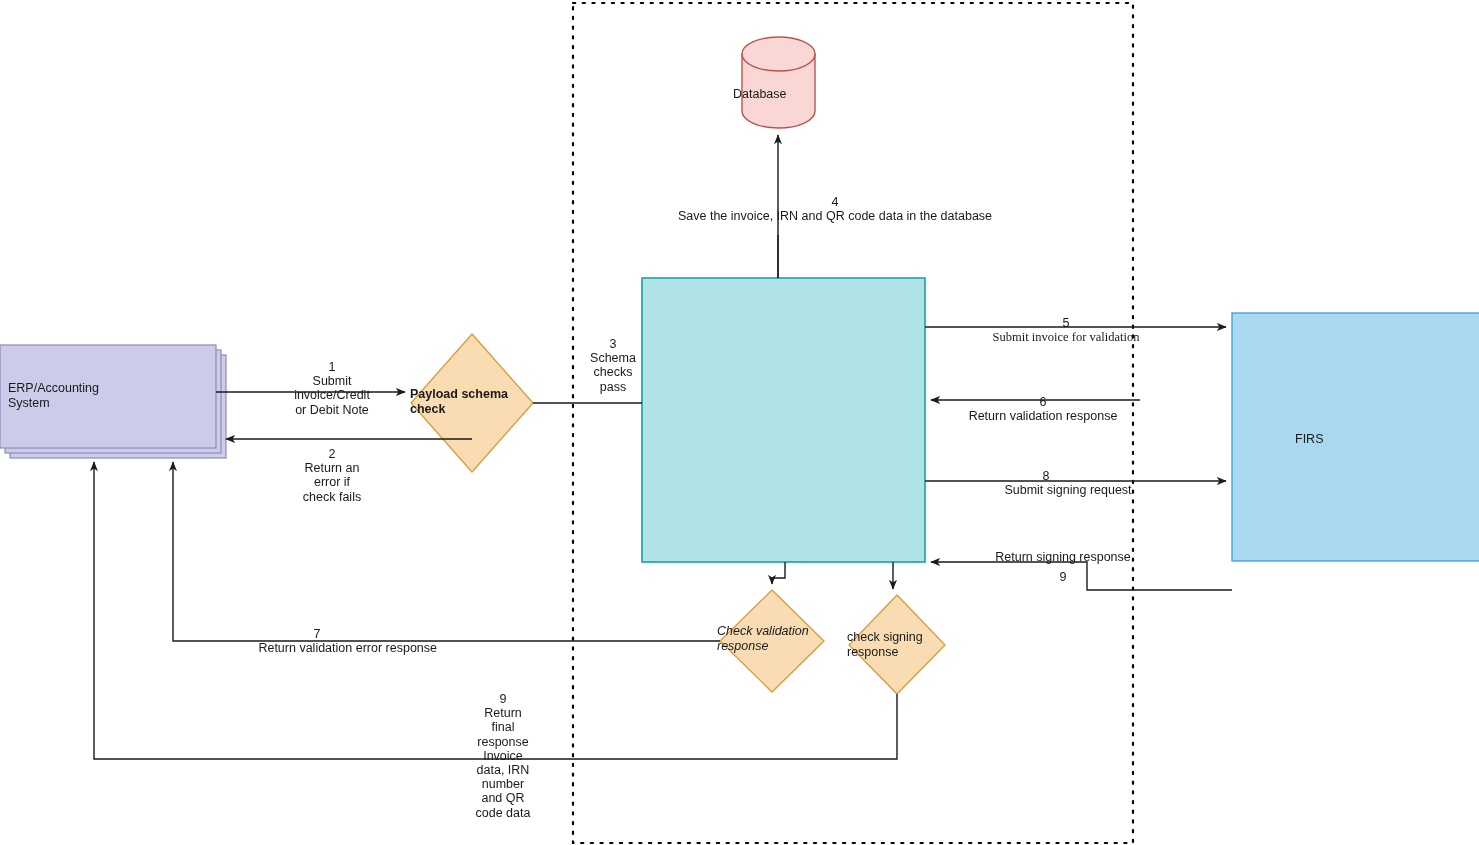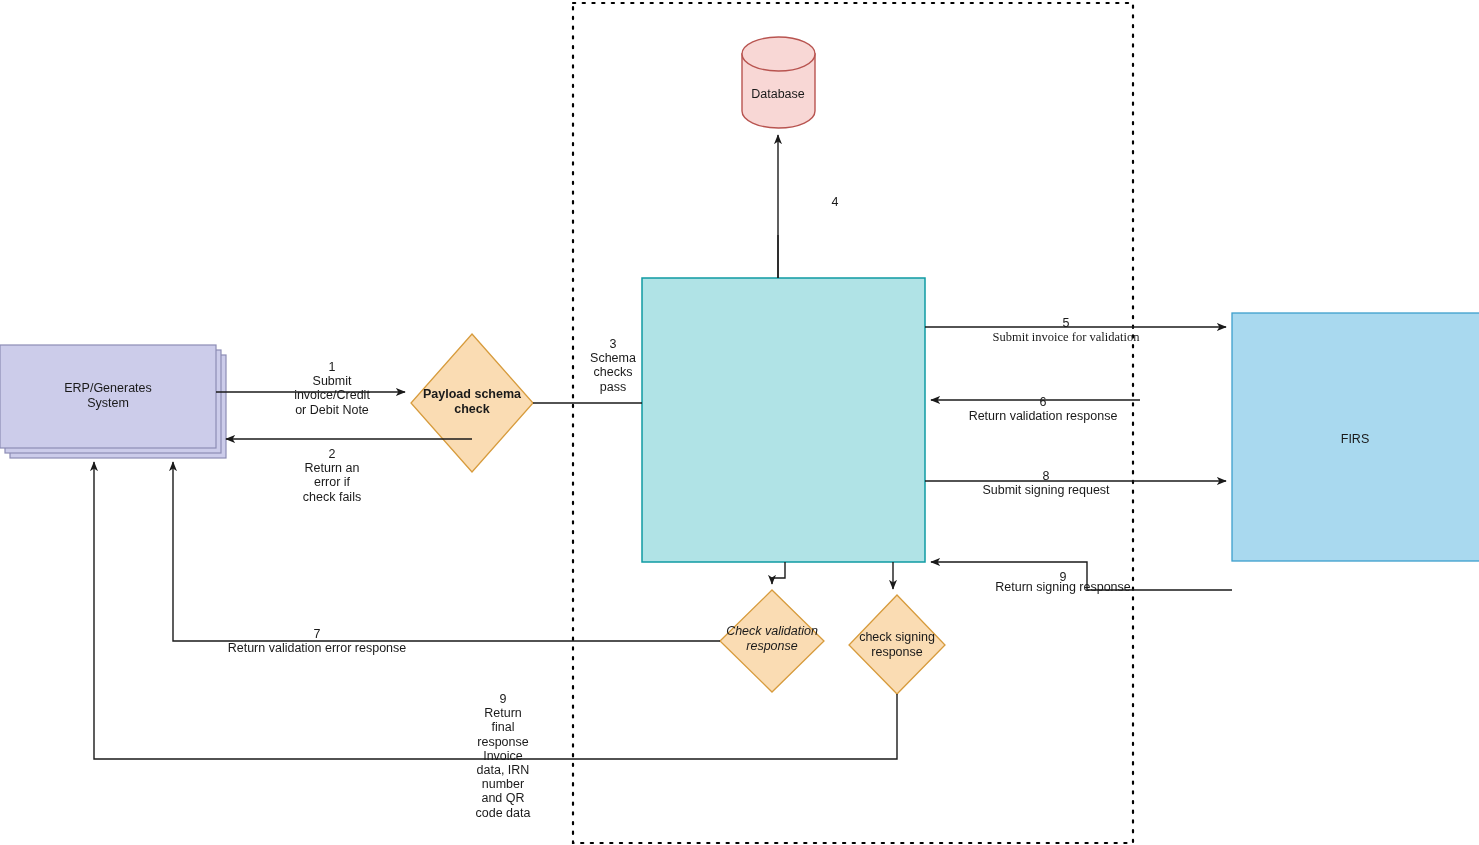--- a/index.html
+++ b/index.html
@@ -33,21 +33,20 @@
     pointer-events: none;
   }
   .lbl-c {
     transform: translateX(-50%);
   }
   .node-text {
     position: absolute;
     font-family: "Liberation Sans", sans-serif;
     font-size: 12.5px;
     color: #1a1a1a;
-    text-align: center;
     line-height: 15px;
     white-space: pre-line;
     transform: translate(-50%, -50%);
   }
 </style>
 </head>
 <body>
 
 <div id="canvas">
 
@@ -98,21 +97,21 @@
 
     <path d="M1232,590 L1087,590 L1087,562 L931,562" fill="none" stroke="#1a1a1a" stroke-width="1.4" marker-end="url(#arrow)"></path>
 
     <path d="M785,562 L785,578 L772,578 L772,584" fill="none" stroke="#1a1a1a" stroke-width="1.4" marker-end="url(#arrow)"></path>
 
     <path d="M893,562 L893,589" fill="none" stroke="#1a1a1a" stroke-width="1.4" marker-end="url(#arrow)"></path>
 
     <path d="M897,694 L897,759 L94,759 L94,462" fill="none" stroke="#1a1a1a" stroke-width="1.4" marker-end="url(#arrow)"></path>
   </svg>
 
-  <div class="node-text" style="left:108px; top:396px; width:200px;">ERP/Generates
+  <div class="node-text" style="left:108px; top:396px; width:200px;">ERP/Accounting
 System</div>
 
   <div class="node-text" style="left:472px; top:402px; width:124px;font-weight:bold;">Payload schema
 check</div>
 
 
   <div class="node-text" style="left:778px; top:94px; width:90px;">Database</div>
 
   <div class="node-text" style="left:1355px; top:439px; width:120px;">FIRS</div>
 
@@ -132,40 +131,41 @@
 error if
 check fails</div>
 
   <div class="lbl lbl-c" style="left:613px; top:337px; width:90px;">3
 Schema
 checks
 pass</div>
 
   <div class="lbl lbl-c" style="left:835px; top:195px; width:40px;">4</div>
 
+  <div class="lbl lbl-c" style="left:835px; top:209px; width:420px;">Save the invoice, IRN and QR code data in the database</div>
 
   <div class="lbl lbl-c" style="left:1066px; top:316px; width:40px;">5</div>
 
   <div class="lbl lbl-c" style="left:1066px; top:330px; width:240px;font-family:Liberation Serif, serif;">Submit invoice for validation</div>
 
   <div class="lbl lbl-c" style="left:1043px; top:395px; width:40px;">6</div>
 
   <div class="lbl lbl-c" style="left:1043px; top:409px; width:240px;text-align:center;">Return validation response</div>
 
   <div class="lbl lbl-c" style="left:317px; top:627px; width:40px;">7</div>
 
-  <div class="lbl lbl-c" style="left:317px; top:641px; width:240px;">Return validation error response</div>
+  <div class="lbl lbl-c" style="left:317px; top:641px; width:240px;text-align:right;">Return validation error response</div>
 
   <div class="lbl lbl-c" style="left:1046px; top:469px; width:40px;">8</div>
 
-  <div class="lbl lbl-c" style="left:1046px; top:483px; width:240px;text-align:center;">Submit signing request</div>
+  <div class="lbl lbl-c" style="left:1068px; top:483px; width:240px;text-align:center;">Submit signing request</div>
 
   <div class="lbl lbl-c" style="left:1063px; top:570px; width:40px;">9</div>
 
-  <div class="lbl lbl-c" style="left:1063px; top:580px; width:240px;">Return signing response</div>
+  <div class="lbl lbl-c" style="left:1063px; top:550px; width:240px;">Return signing response</div>
 
   <div class="lbl lbl-c" style="left:503px; top:692px; width:86px;">9
 Return
 final
 response
 Invoice
 data, IRN
 number
 and QR
 code data</div>

